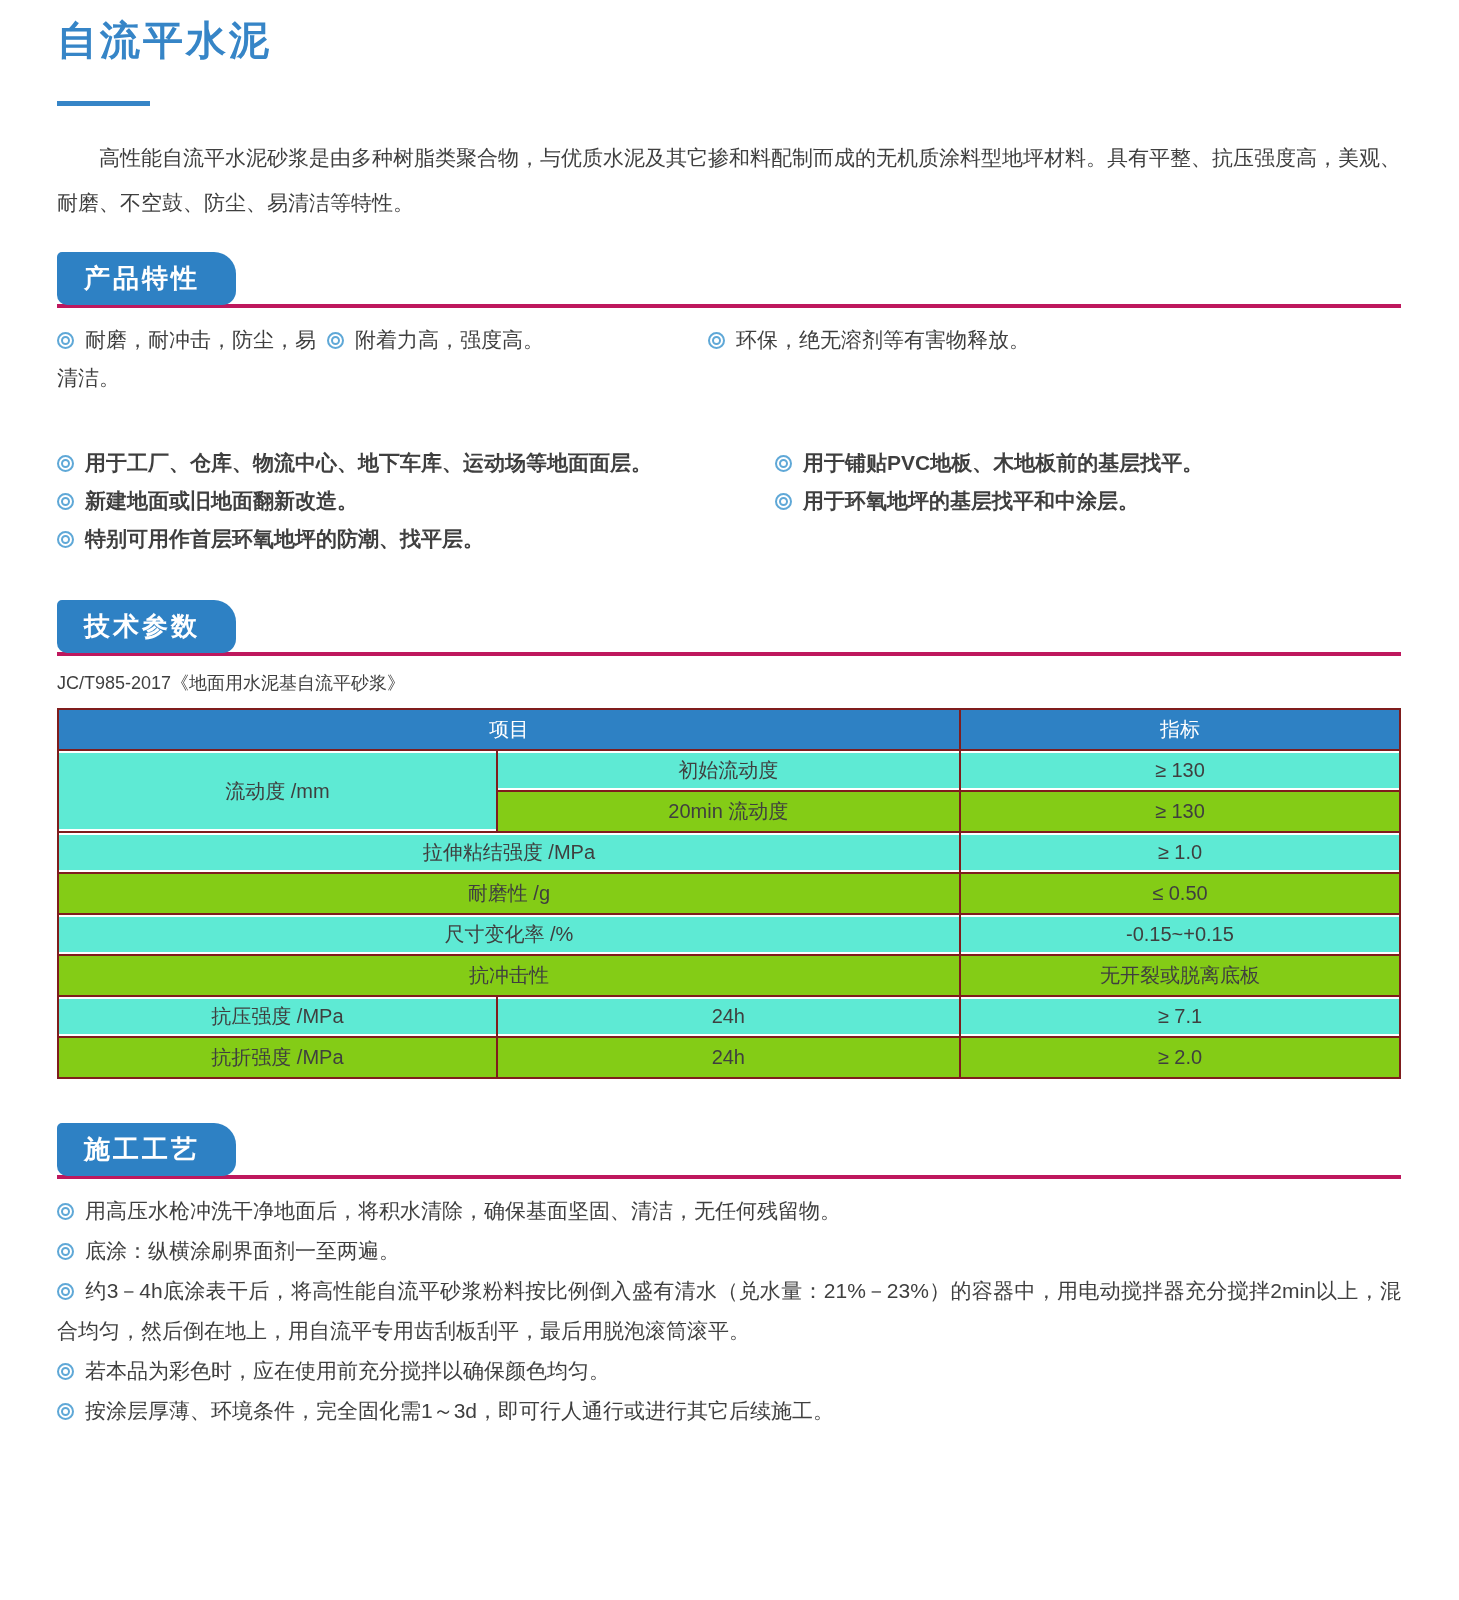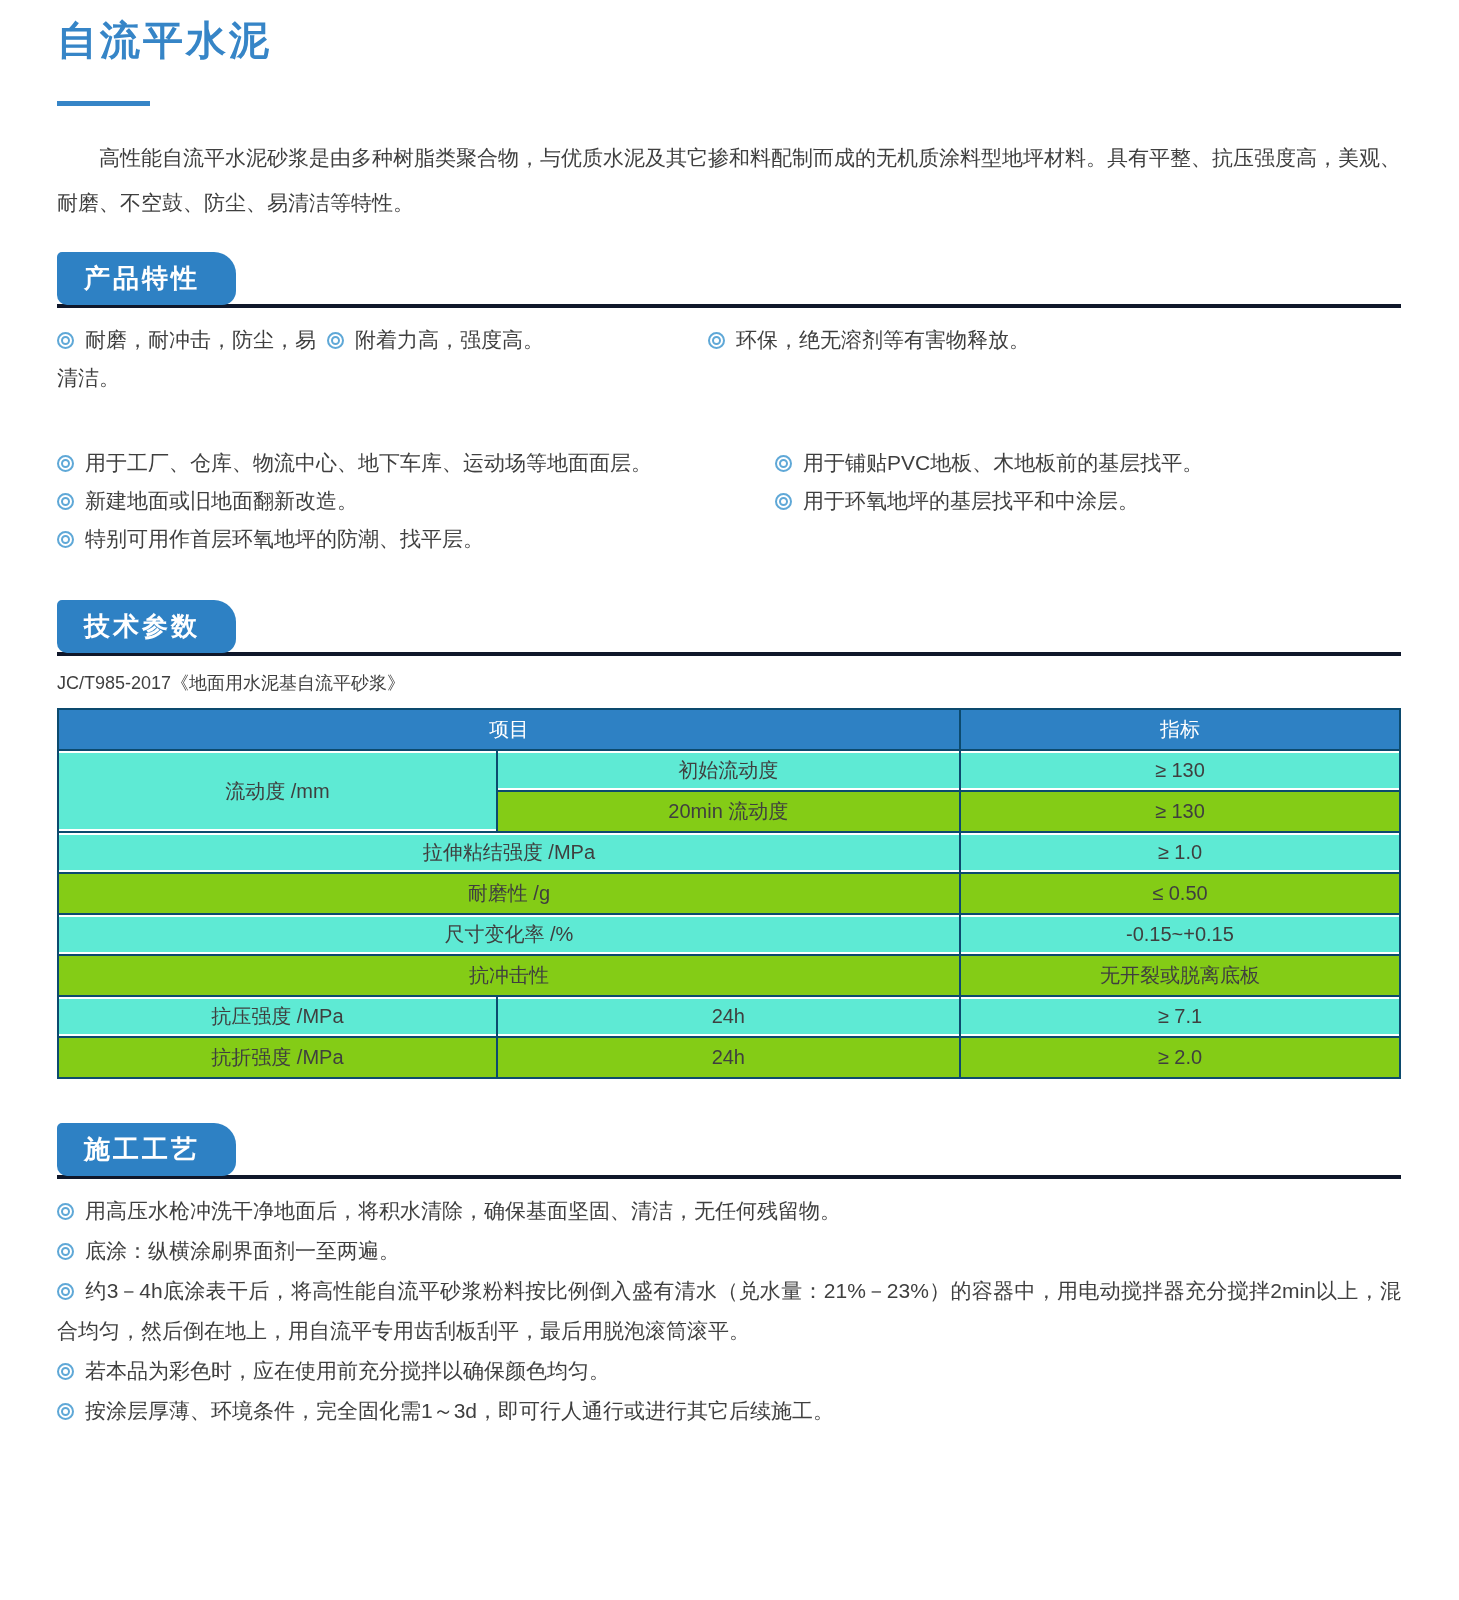--- a/index.html
+++ b/index.html
@@ -31,21 +31,21 @@
   
   .intro {
     margin-top: 29px;
     font-size: 21px;
     line-height: 45px;
     text-indent: 2em;
     text-align: justify;
   }
 
   
-  .sec-hd { border-bottom: 4px solid #0f172a; }
+  .sec-hd { border-bottom: 4px solid #be185d; }
   .sec-tab {
     display: inline-block;
     background: #2e81c4;
     color: #ffffff;
     font-size: 26px;
     font-weight: bold;
     letter-spacing: 3px;
     padding: 9px 36px 9px 27px;
     border-radius: 5px 22px 14px 10px;
     margin-bottom: -1px;
@@ -72,21 +72,21 @@
   .b-item { font-size: 21px; line-height: 38px; }
 
   
   .sec-features { margin-top: 27px; }
   .feat-row { display: flex; margin-top: 13px; }
   .feat-row .b-item:nth-child(1) { width: 270px; }
   .feat-row .b-item:nth-child(2) { width: 381px; }
 
   
   .sec-uses { margin-top: 47px; }
-  .uses-cols { display: flex; margin-top: 10px; }
+  .uses-cols { display: flex; margin-top: 10px; font-weight: bold; }
   .uses-col-left { width: 718px; flex: none; }
   .uses-col p, .uses-col-left p { margin: 0; }
   .uses-col .b-item, .uses-col-left .b-item { line-height: 38px; }
 
   
   .sec-tech { margin-top: 42px; }
   .tech-caption {
     margin-top: 15px;
     text-align: left;
     font-size: 18px;
@@ -96,21 +96,21 @@
     width: 100%;
     margin-top: 13px;
     border-collapse: collapse;
     table-layout: fixed;
     font-size: 20px;
   }
   table.spec col.c1 { width: 32.7%; }
   table.spec col.c2 { width: 34.5%; }
   table.spec col.c3 { width: 32.8%; }
   table.spec th, table.spec td {
-    border: 2px solid #0c4a6e;
+    border: 2px solid #7f1d1d;
     text-align: center;
     padding: 6px 8px;
     height: 37px;
   }
   table.spec thead th {
     background: #2e81c4;
     color: #ffffff;
     font-weight: normal;
   }
   table.spec tr.g > td {

